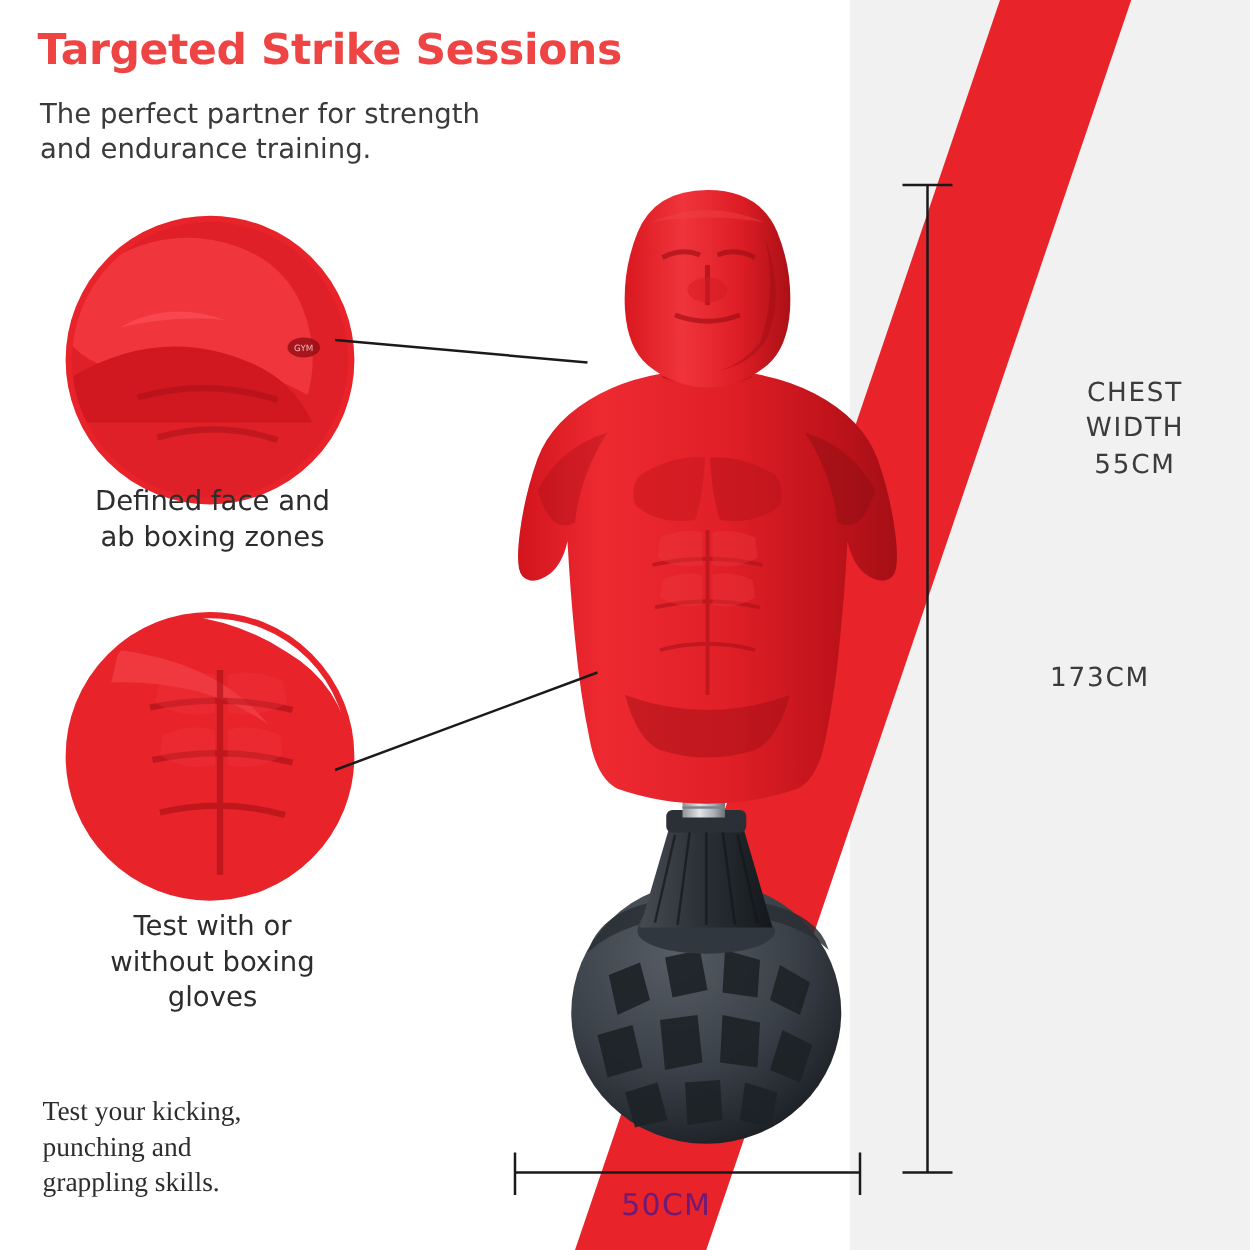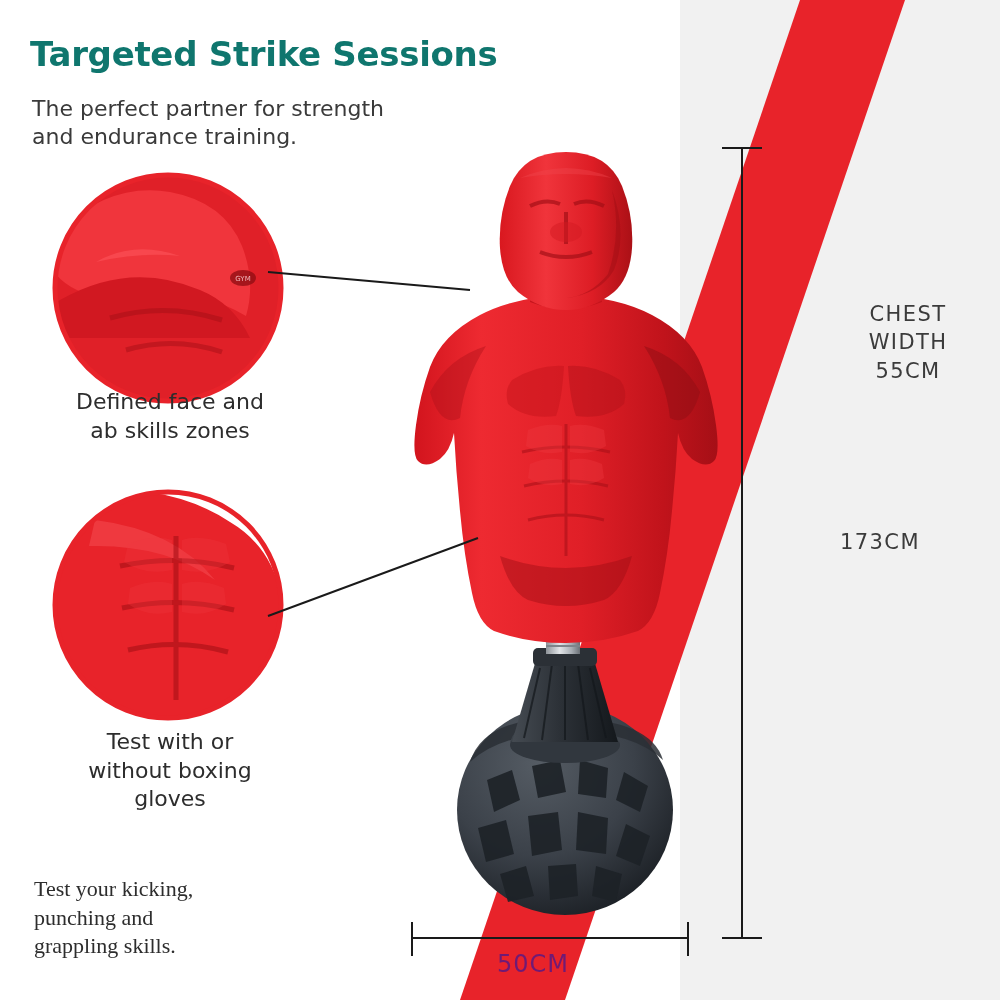--- a/index.html
+++ b/index.html
@@ -11,22 +11,22 @@
     position:relative;
   }
   #stage{position:absolute;inset:0;width:1000px;height:1000px;overflow:hidden;background:#ffffff;}
 
   
   .bg-panel{position:absolute;right:0;top:0;width:320px;height:1000px;background:#f1f1f1;}
   .red-diagonal{position:absolute;inset:0;}
 
   
   .title{
-    position:absolute;left:30px;top:34px;
-    font-size:34px;font-weight:bold;color:#0f766e;
+    position:absolute;left:30px;top:20px;
+    font-size:34px;font-weight:bold;color:#ef4444;
     letter-spacing:-0.3px;
     font-family:"DejaVu Sans", sans-serif;
   }
   .subtitle{
     position:absolute;left:32px;top:78px;
     font-size:22px;color:#3a3a3a;line-height:1.28;
     width:560px;
     font-family:"DejaVu Sans", sans-serif;
   }
 
@@ -273,25 +273,25 @@
       <line x1="722" y1="938" x2="762" y2="938"></line>
     </g>
     <g stroke="#1a1a1a" stroke-width="2" fill="none">
       <line x1="412" y1="938" x2="688" y2="938"></line>
       <line x1="412" y1="922" x2="412" y2="956"></line>
       <line x1="688" y1="922" x2="688" y2="956"></line>
     </g>
   </svg>
 
   <div class="title no-sel">Targeted Strike Sessions</div>
-  <div class="subtitle no-sel" style="white-space:pre-line;margin-top:17px;">The perfect partner for strength
+  <div class="subtitle no-sel" style="white-space:pre-line;">The perfect partner for strength
 and endurance training.</div>
 
   <div class="caption no-sel" style="left:40px;top:388px;width:260px;white-space:pre-line;">Defined face and
-ab skills zones</div>
+ab boxing zones</div>
 
   <div class="caption no-sel" style="left:40px;top:728px;width:260px;white-space:pre-line;">Test with or
 without boxing
 gloves</div>
 
   <div class="caption left-align no-sel" style="left:34px;top:875px;width:300px;white-space:pre-line;">Test your kicking,
 punching and
 grappling skills.</div>
 
   <div class="dim-label no-sel" style="left:818px;top:300px;width:180px;white-space:pre-line;">CHEST

